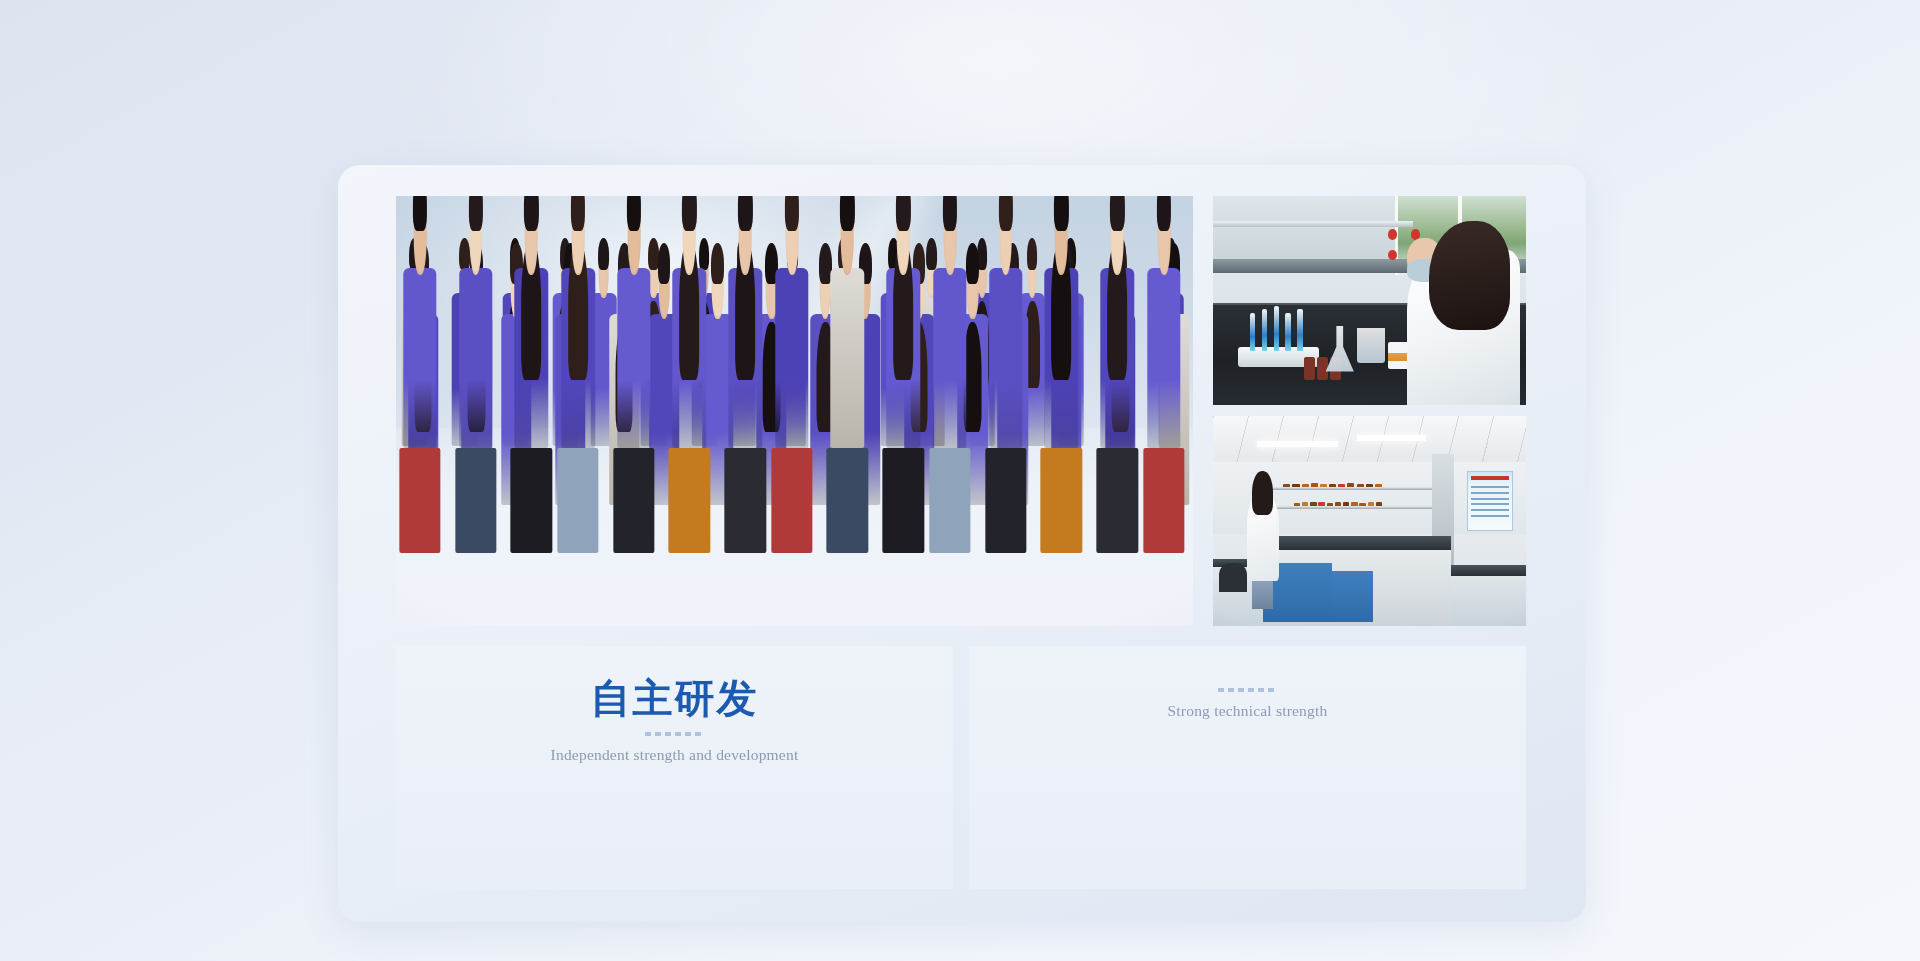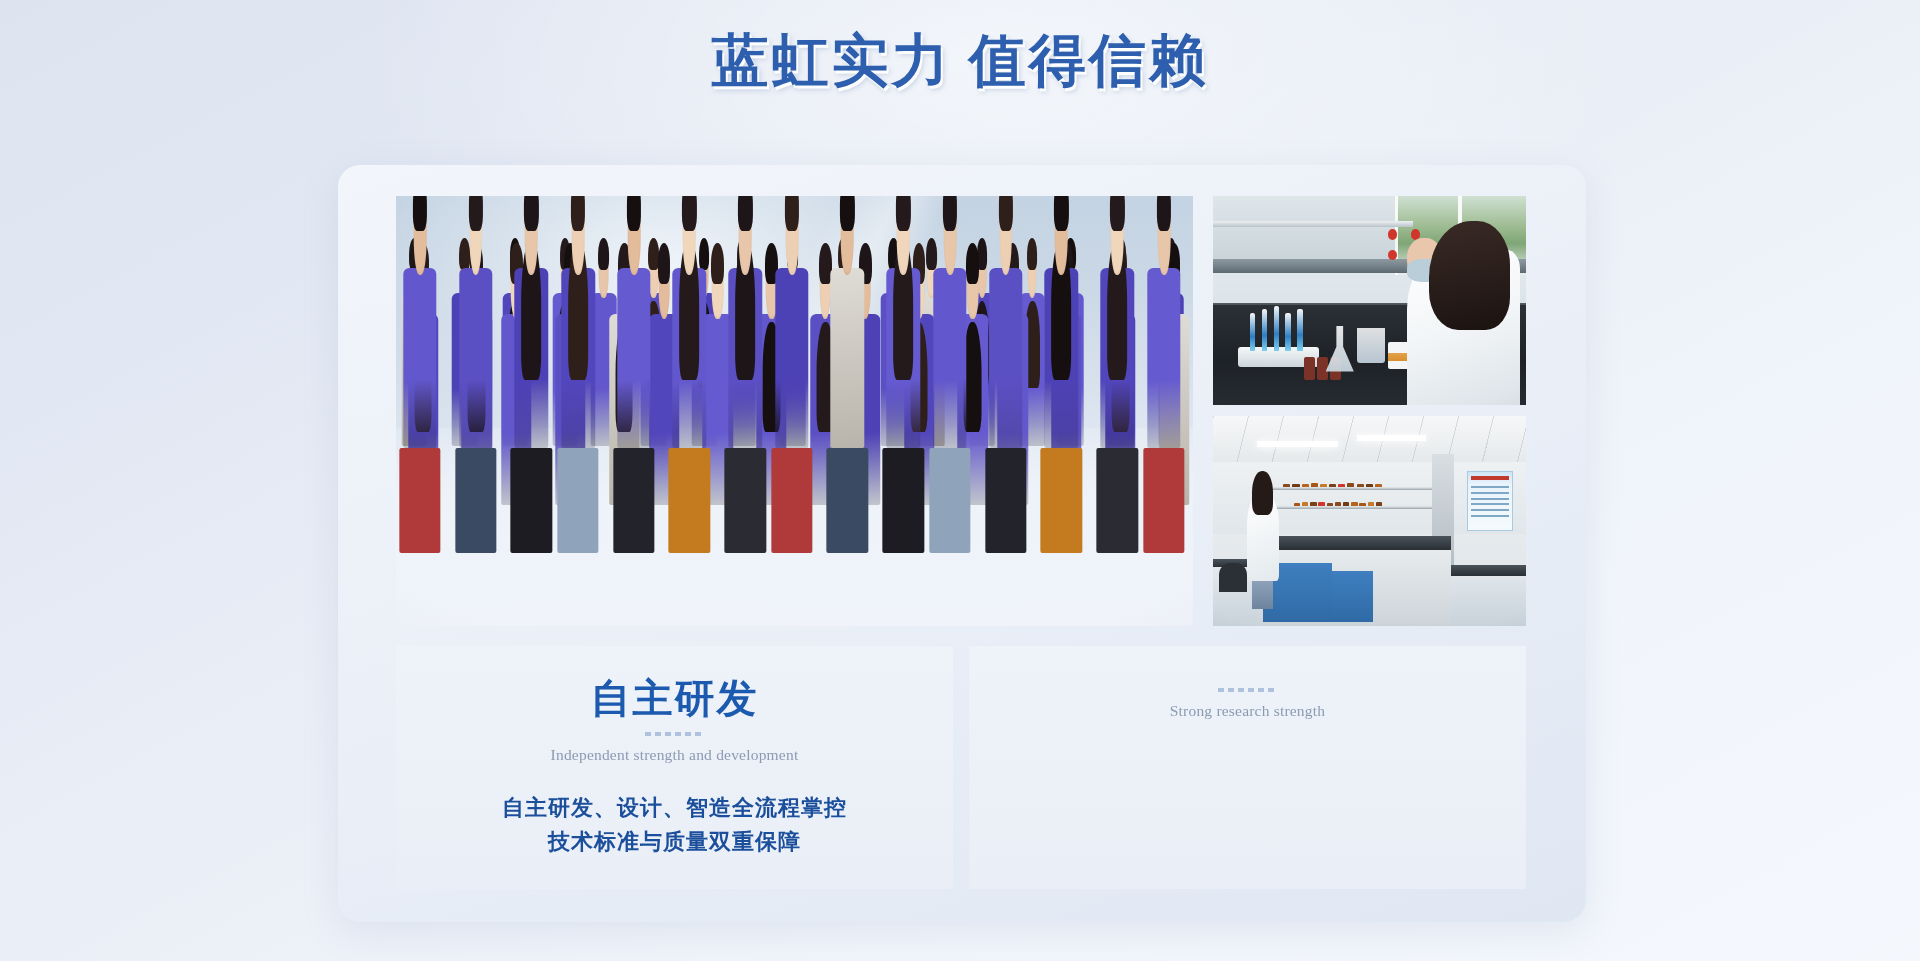--- a/index.html
+++ b/index.html
@@ -277,21 +277,20 @@
     font-family: "Liberation Serif", "DejaVu Serif", serif;
   }
   .card-desc .l2 { display: block; }
 </style>
 </head>
 <body>
 
 <div class="page-glow"></div>
 
 <div class="header">
-  <div class="header-title">蓝虹实力  值得信赖</div>
 </div>
 
 <div class="panel">
 
   <div class="photo-grid">
 
     <div class="photo photo-team">
       <div class="team-bg"></div>
       <div class="team-floor"></div>
       <div class="team-sheen"></div>
@@ -677,24 +676,20 @@
       </div>
     </div>
   </div>
 
   <div class="cards">
 
     <div class="card">
       <div class="card-title">自主研发</div>
       <div class="card-divider"></div>
       <div class="card-subtitle">Independent strength and development</div>
-      <div class="card-desc">
-        <span class="l1">自主研发、设计、智造全流程掌控</span>
-        <span class="l2">技术标准与质量双重保障</span>
-      </div>
     </div>
 
     <div class="card">
       <div class="card-divider"></div>
-      <div class="card-subtitle">Strong research strength</div>
+      <div class="card-subtitle">Strong technical strength</div>
     </div>
   </div>
 </div>
 
 </body></html>

